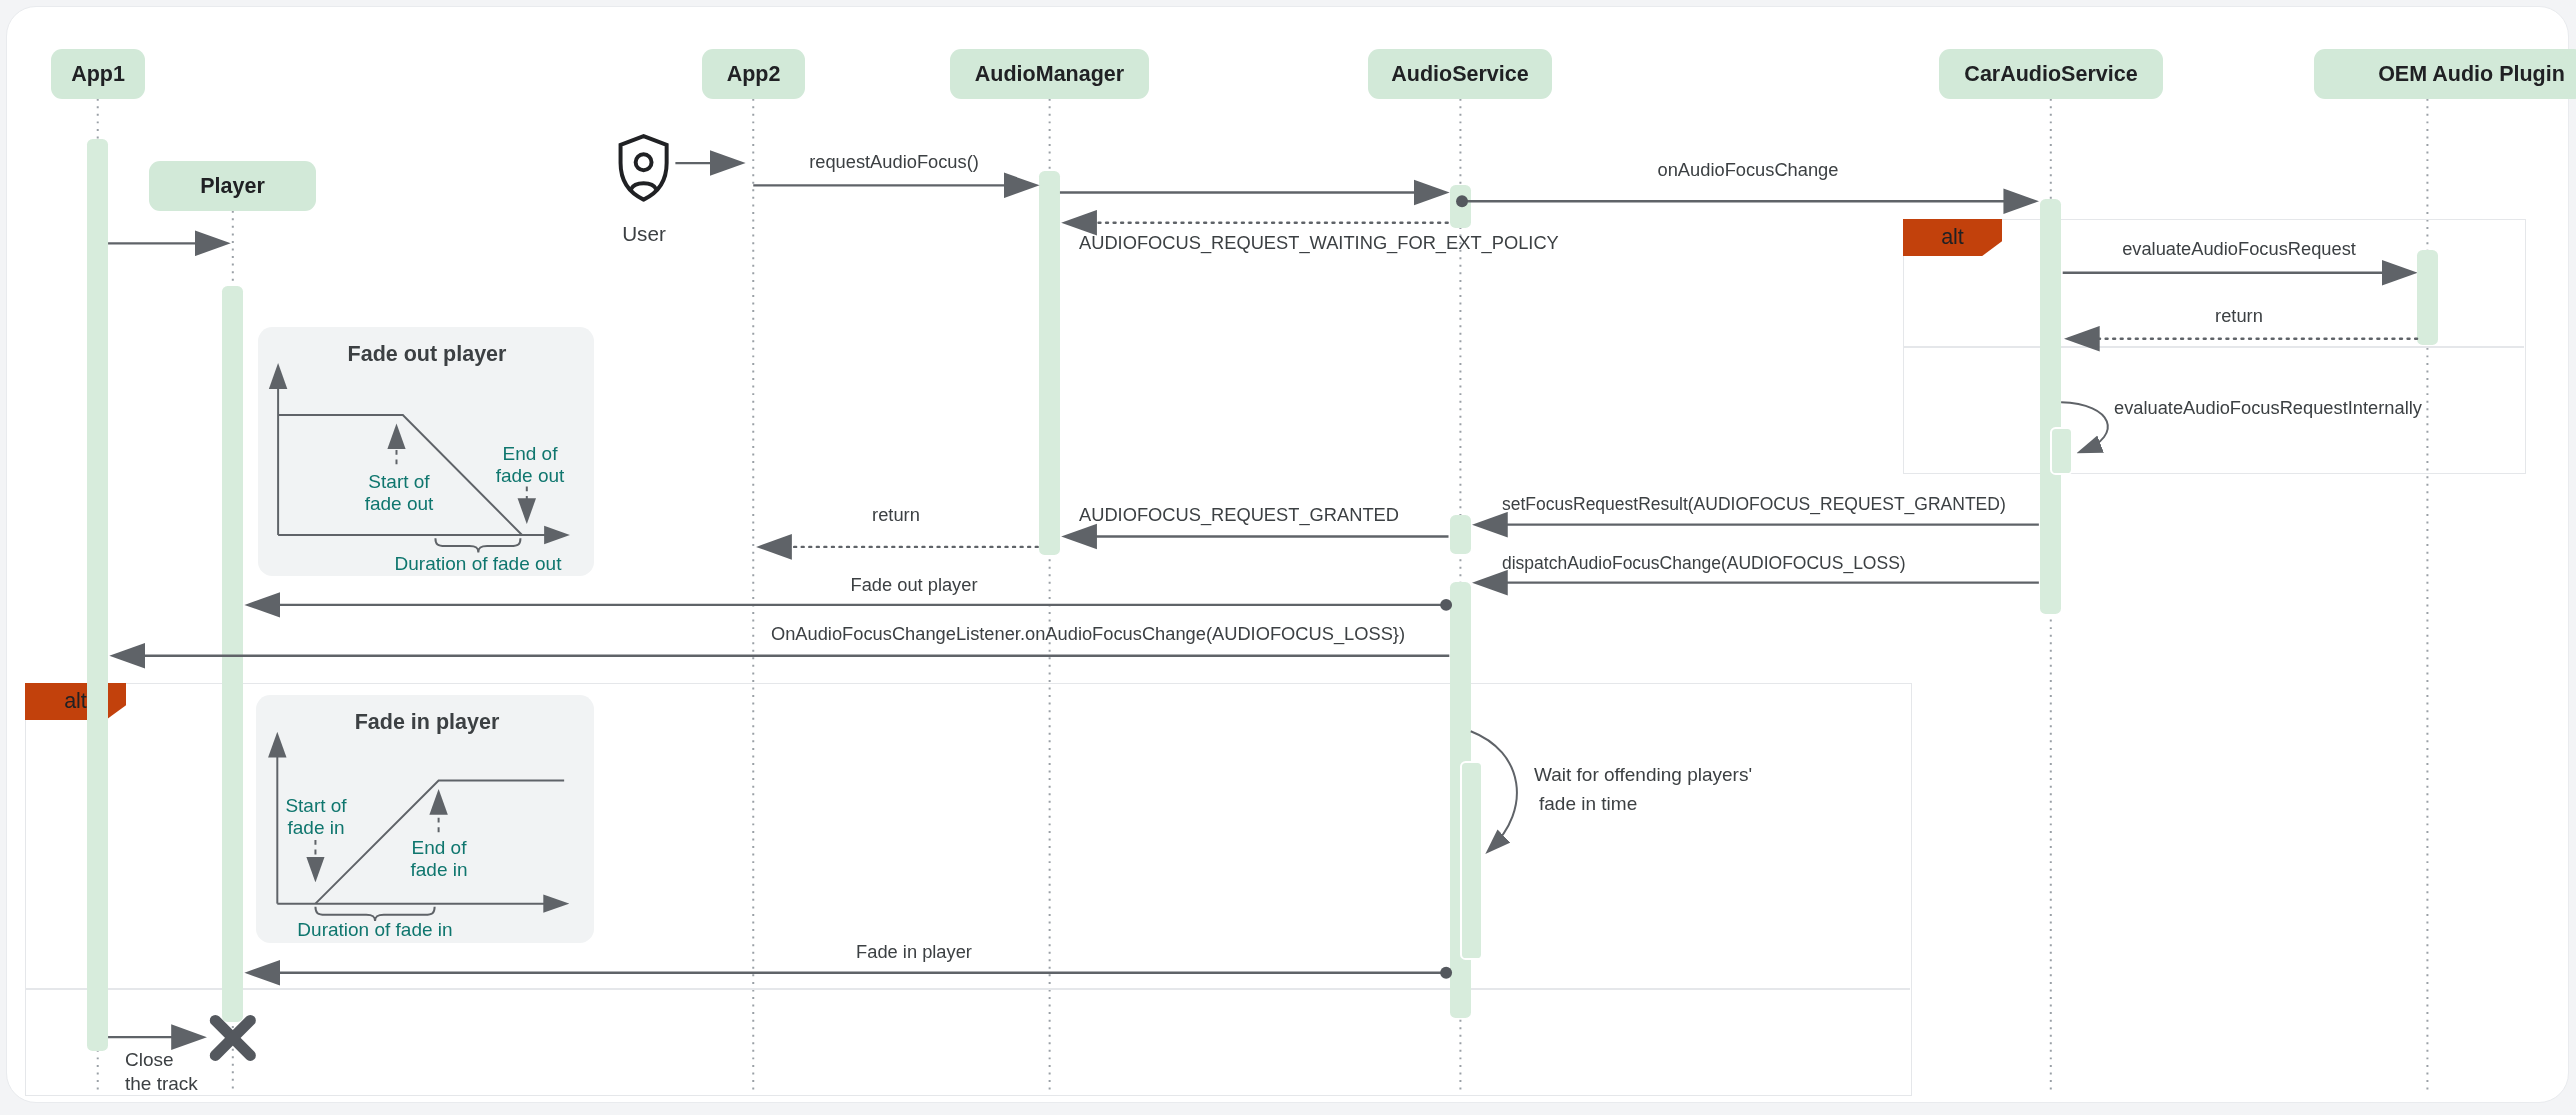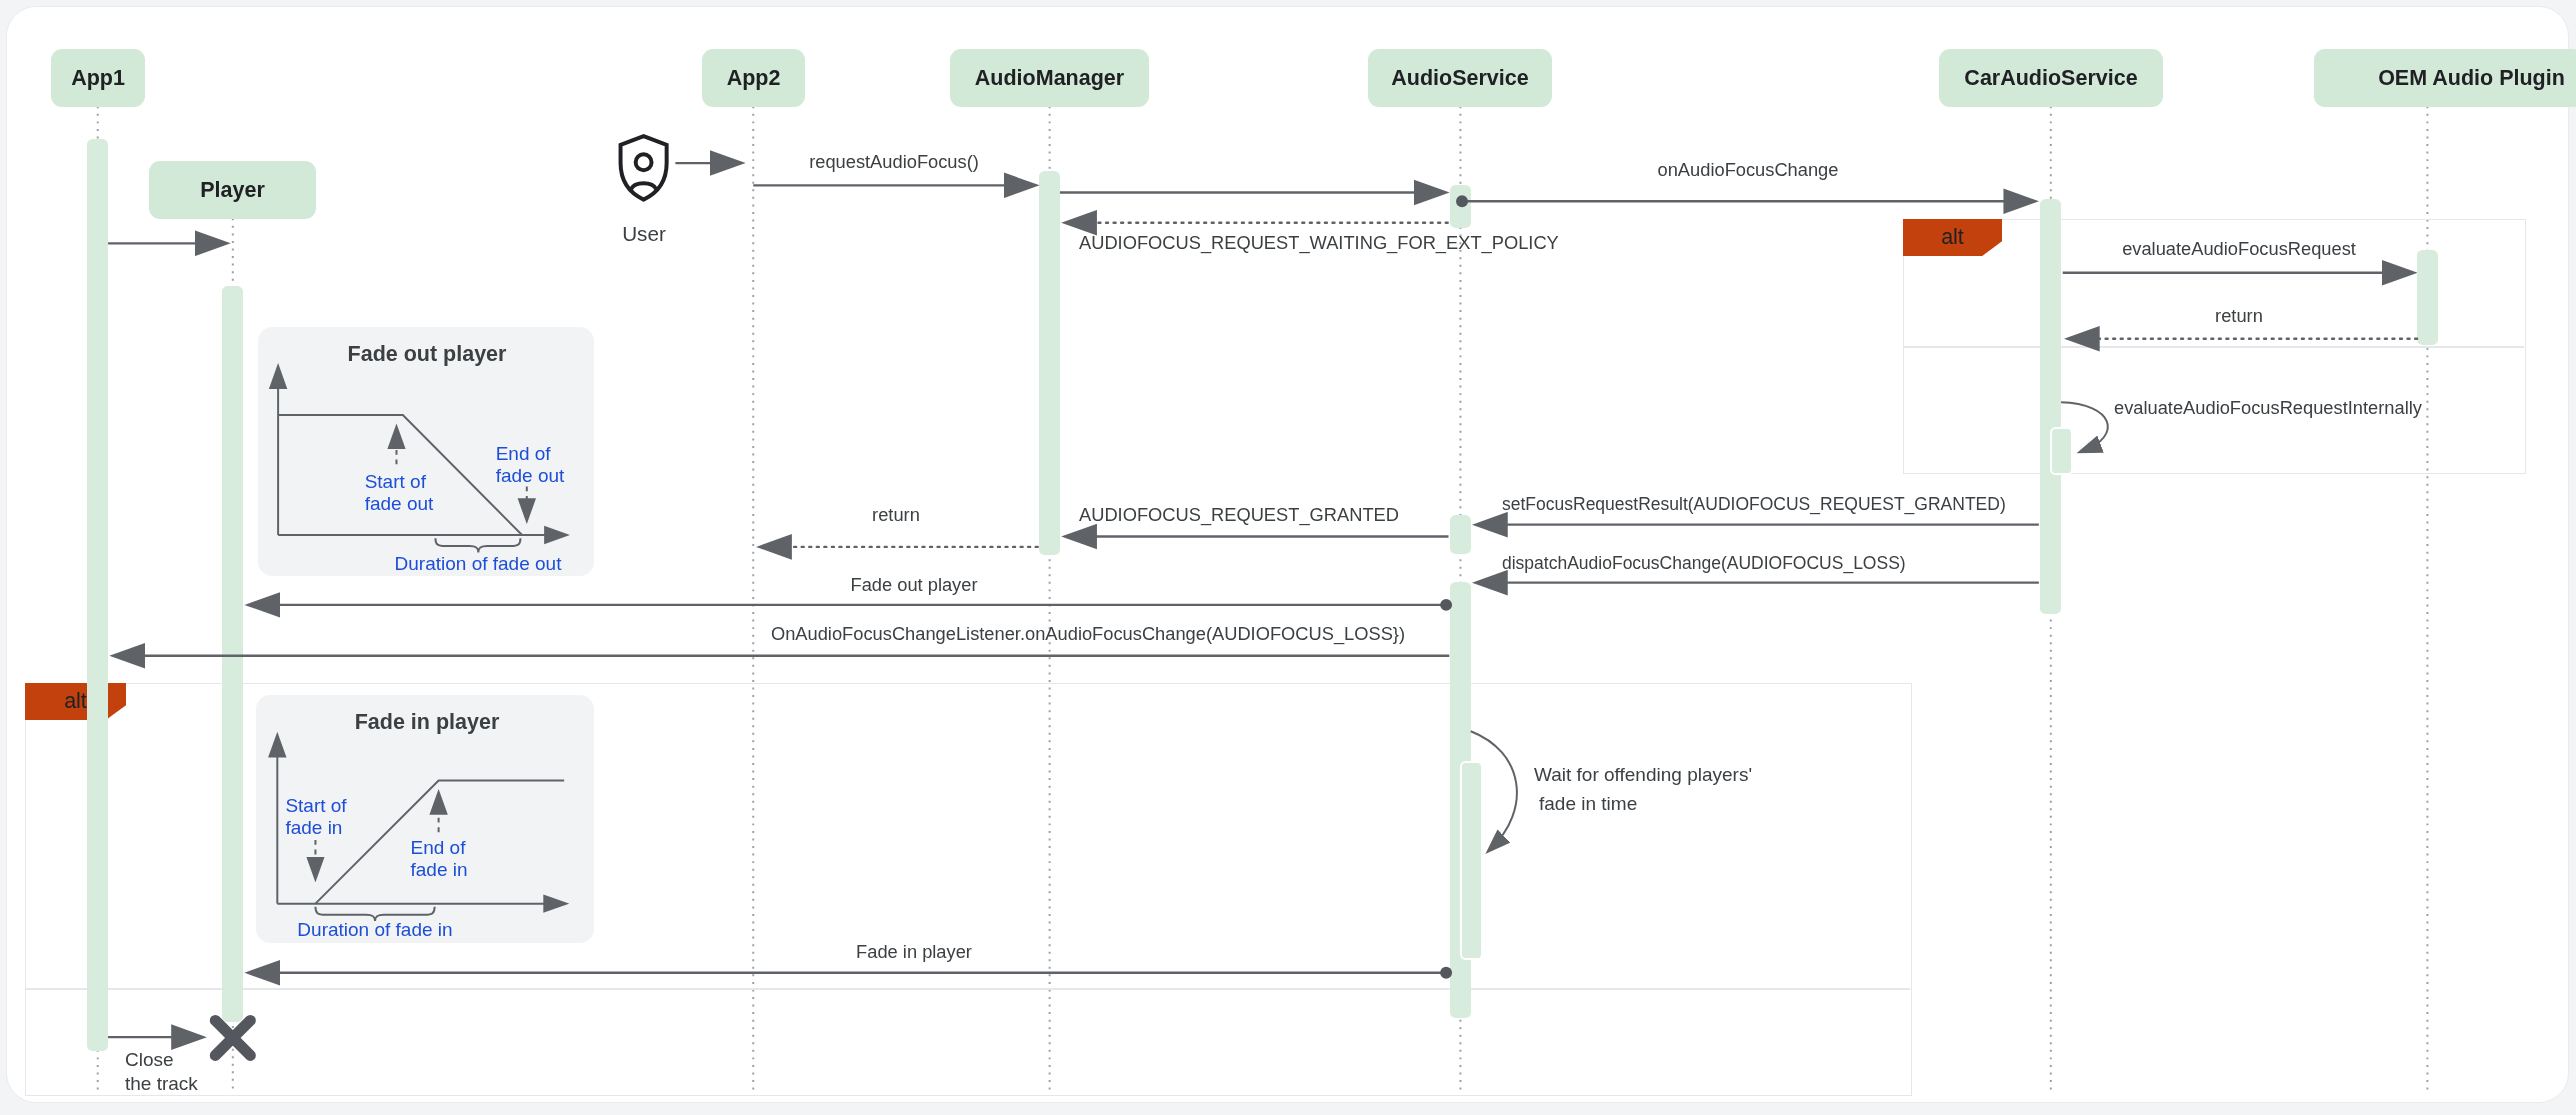--- a/index.html
+++ b/index.html
@@ -1,39 +1,39 @@
 <!DOCTYPE html>
 <html style="font-size:12.7px"><head>
 <meta charset="utf-8">
 <style>
   html,body{margin:0;padding:0;background:#f3f4f6;}
   #stage{position:relative;width:2576px;height:1116px;overflow:hidden;
          font-family:"Liberation Sans","DejaVu Sans",sans-serif;color:#3c4043;}
   #panel{position:absolute;left:5.6px;top:6.4px;width:2563px;height:1097px;
          background:#ffffff;border:1.6px solid #e9ebee;border-radius:30px;box-sizing:border-box;}
   svg{position:absolute;left:0;top:0;overflow:visible;}
-  .participant{position:absolute;height:58px;background:#d2e9d8;border-radius:11px;
+  .participant{position:absolute;height:50px;background:#d2e9d8;border-radius:11px;
 or               display:flex;align-items:center;justify-content:center;
                font-size:21.5px;font-weight:bold;color:#202124;}
   .participant{display:flex;}
   .bar{position:absolute;width:20.7px;background:#d7ecdc;border-radius:5.6px;}
   .bar.nested{background:#d7ecdc;border:2.4px solid #ffffff;width:19px;}
   .frag{position:absolute;border:1.6px solid #e5e7ea;background:transparent;}
   .fragtab{position:absolute;background:#c2410c;color:#202124;font-size:21.5px;
            display:flex;align-items:center;justify-content:center;
            clip-path:polygon(0 0,100% 0,100% 60%,80% 100%,0 100%);}
   .divider{position:absolute;height:1.6px;background:#e5e7ea;}
   .chartbox{position:absolute;background:#f1f3f4;border-radius:14.3px;}
   .msg{position:absolute;font-size:18.3px;color:#3c4043;white-space:nowrap;}
   .msg.small{font-size:17.5px;}
   .msg.centered{transform:translateX(-50%);}
   .charttitle{position:absolute;transform:translateX(-50%);font-size:21.5px;font-weight:bold;
               color:#3c4043;white-space:nowrap;}
-  .chartlabel{position:absolute;font-size:19px;color:#1d4ed8;white-space:nowrap;
-              transform:translateX(-50%);}
+  .chartlabel{position:absolute;font-size:19px;color:#0f766e;white-space:nowrap;
+              transform:translateX(-50%);text-align:center;}
   .note{position:absolute;font-size:19px;color:#3c4043;white-space:nowrap;}
   .actorlabel{position:absolute;transform:translateX(-50%);font-size:20.7px;color:#3c4043;}
 </style>
 </head>
 <body>
 
 <div id="stage">
   <div id="panel"></div>
 
   <svg width="2576" height="1116" viewBox="0 0 3242 1404">

